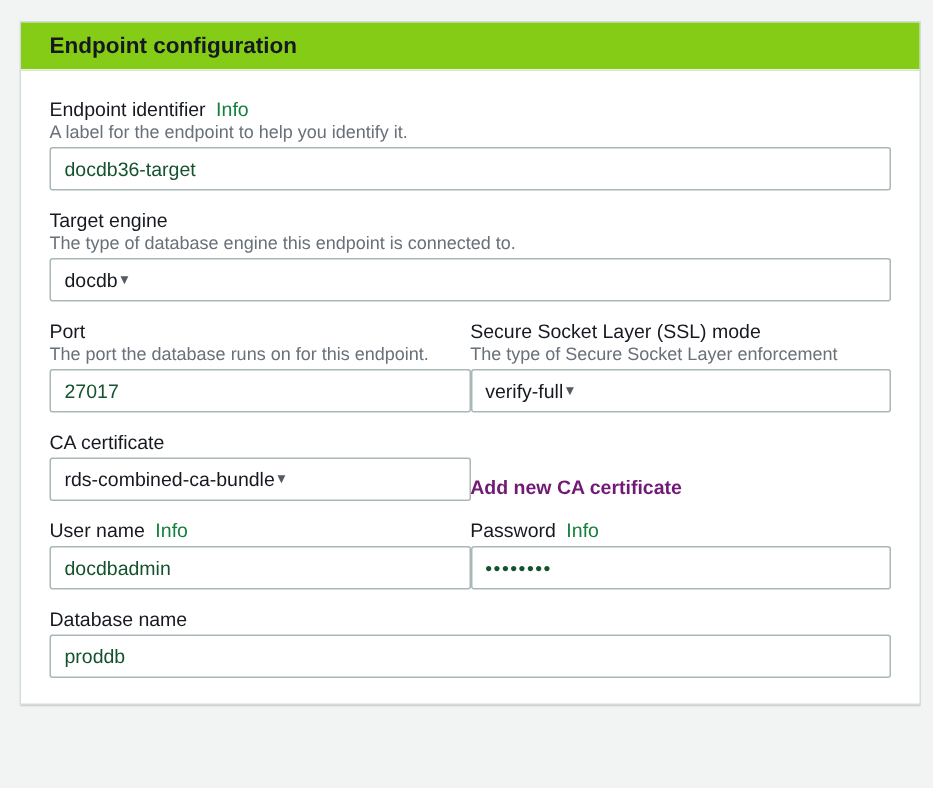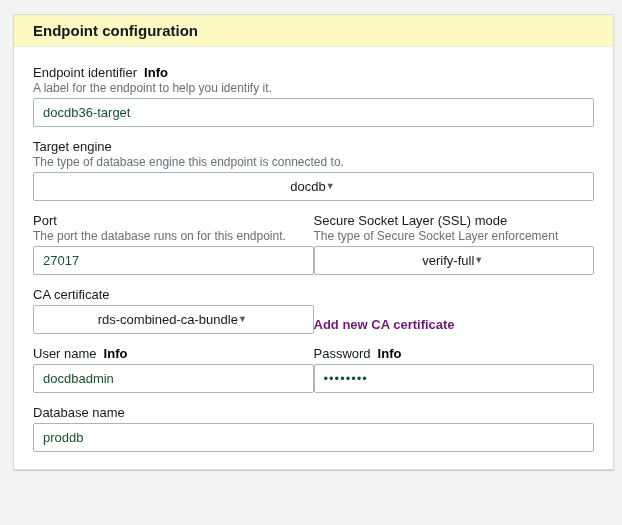--- a/index.html
+++ b/index.html
@@ -15,42 +15,42 @@
   .card {
     position: absolute;
     left: 13px;
     top: 14px;
     width: 601px;
     background: #ffffff;
     border: 1px solid #d5dbdb;
     box-shadow: 0 1px 1px 0 rgba(0,28,36,0.15);
   }
   .card-header {
-    background: #fef9c3;
+    background: #84cc16;
     border-bottom: 1px solid #eaeded;
     padding: 6px 19px;
   }
   .card-title {
     font-size: 15px;
     font-weight: 700;
     color: #16191f;
     line-height: 19px;
   }
   .card-body {
     padding: 18px 19px 17px 19px;
   }
   .field { margin-bottom: 12px; }
   .label-row {
     font-size: 13px;
     line-height: 15px;
     color: #16191f;
   }
   .info-link {
-    color: #000000;
-    font-weight: 700;
+    color: #15803d;
+    font-weight: 400;
     font-size: 13px;
     margin-left: 7px;
     text-decoration: none;
     cursor: pointer;
   }
   .desc {
     font-size: 12px;
     line-height: 14px;
     color: #687078;
     margin-top: 1px;
@@ -65,21 +65,21 @@
     background: #ffffff;
     padding: 0 9px;
     font-family: inherit;
     font-size: 13px;
     color: #14532d;
     outline: none;
   }
   .select-box {
     display: flex;
     align-items: center;
-    justify-content: center;
+    justify-content: flex-start;
     width: 100%;
     height: 29px;
     margin-top: 3px;
     border: 1px solid #aab7b8;
     border-radius: 2px;
     background: #ffffff;
     padding: 0 11px 0 9px;
     font-size: 13px;
     color: #16191f;
     cursor: pointer;

